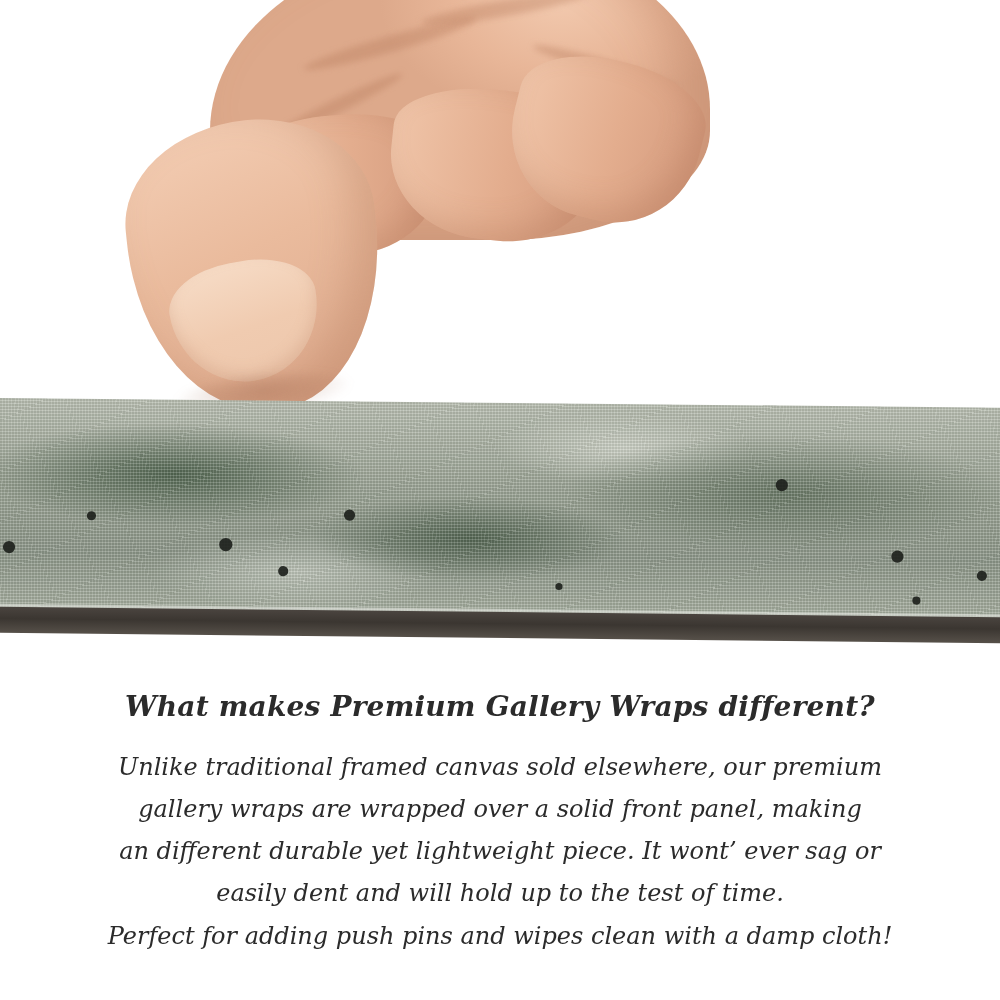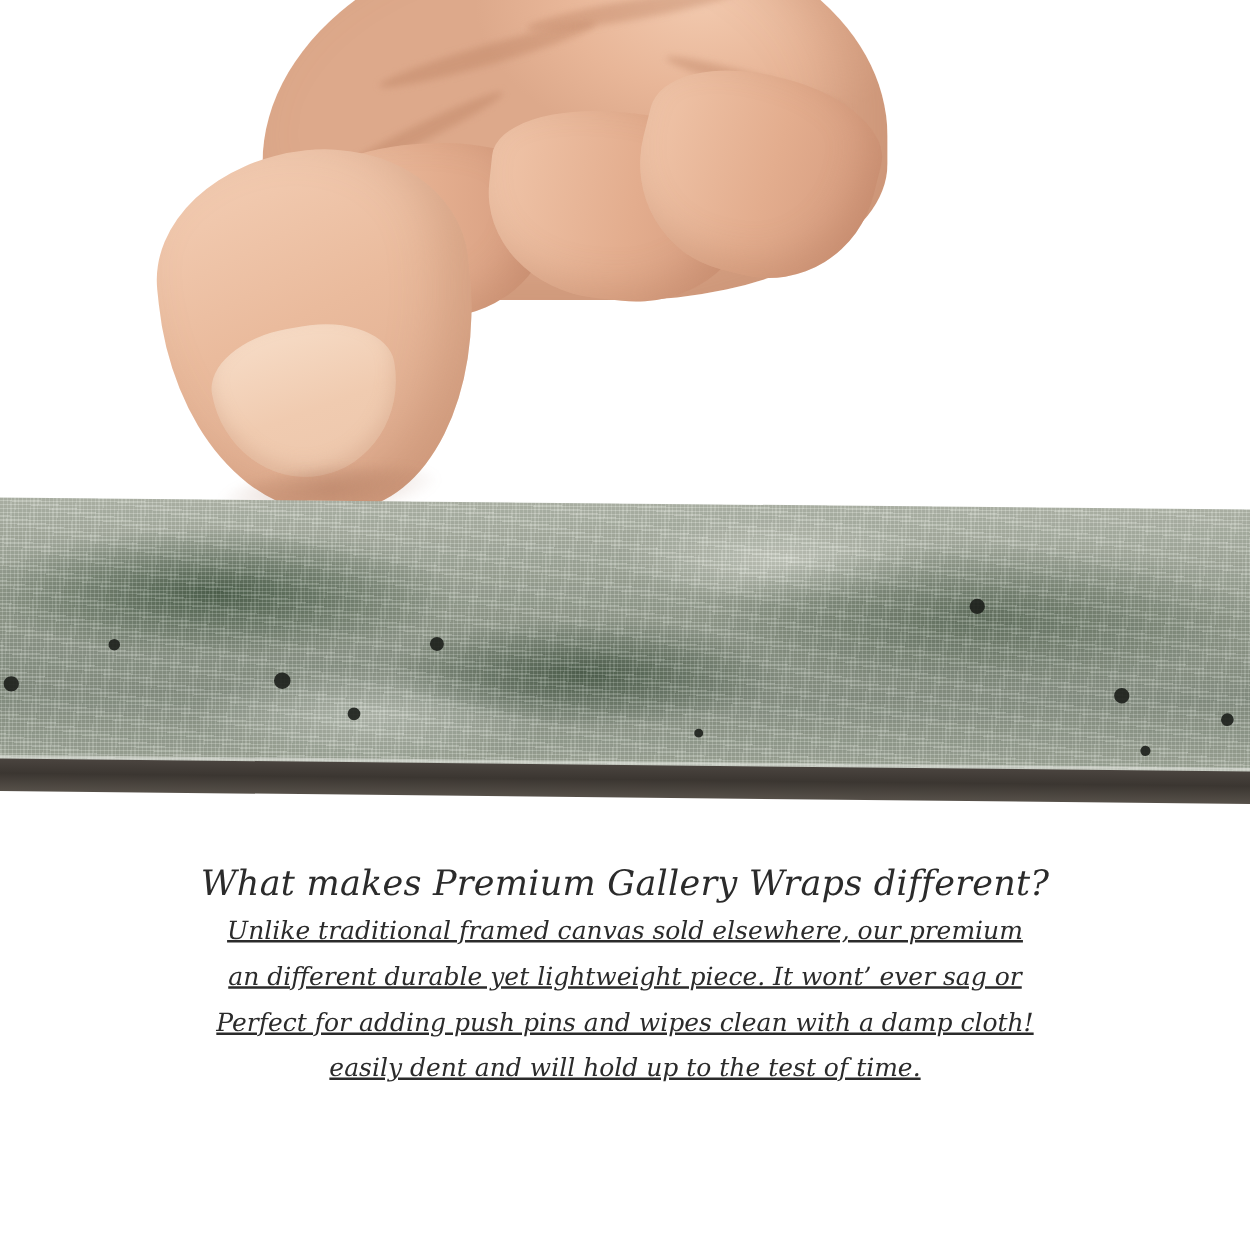--- a/index.html
+++ b/index.html
@@ -167,29 +167,28 @@
     left: 0;
     top: 690px;
     width: 1000px;
     text-align: center;
     font-family: "DejaVu Serif", serif;
     font-style: italic;
     color: #2b2b2b;
   }
   .caption-title {
     font-size: 28px;
-    font-weight: 400;
+    font-weight: 700;
     letter-spacing: 0.2px;
-    margin-bottom: 8px;
+    margin-bottom: 28px;
   }
   .caption-body p {
     margin: 0 0 10px 0;
-    font-size: 20px;
+    font-size: 24px;
     line-height: 1.34;
-    text-decoration: underline;
   }
 </style>
 </head>
 <body>
 
 <div class="stage">
 
   <div class="photo">
 
     <div class="hand">
@@ -222,19 +221,20 @@
     </div>
 
     <div class="panel-edge-hi"></div>
     <div class="panel-edge"></div>
   </div>
 
   <div class="caption">
     <div class="caption-title">What makes Premium Gallery Wraps different?</div>
     <div class="caption-body">
       <p>Unlike traditional framed canvas sold elsewhere, our premium</p>
+      <p>gallery wraps are wrapped over a solid front panel, making</p>
       <p>an different durable yet lightweight piece. It wont’ ever sag or</p>
+      <p>easily dent and will hold up to the test of time.</p>
       <p>Perfect for adding push pins and wipes clean with a damp cloth!</p>
-      <p>easily dent and will hold up to the test of time.</p>
     </div>
   </div>
 
 </div>
 
 </body></html>

